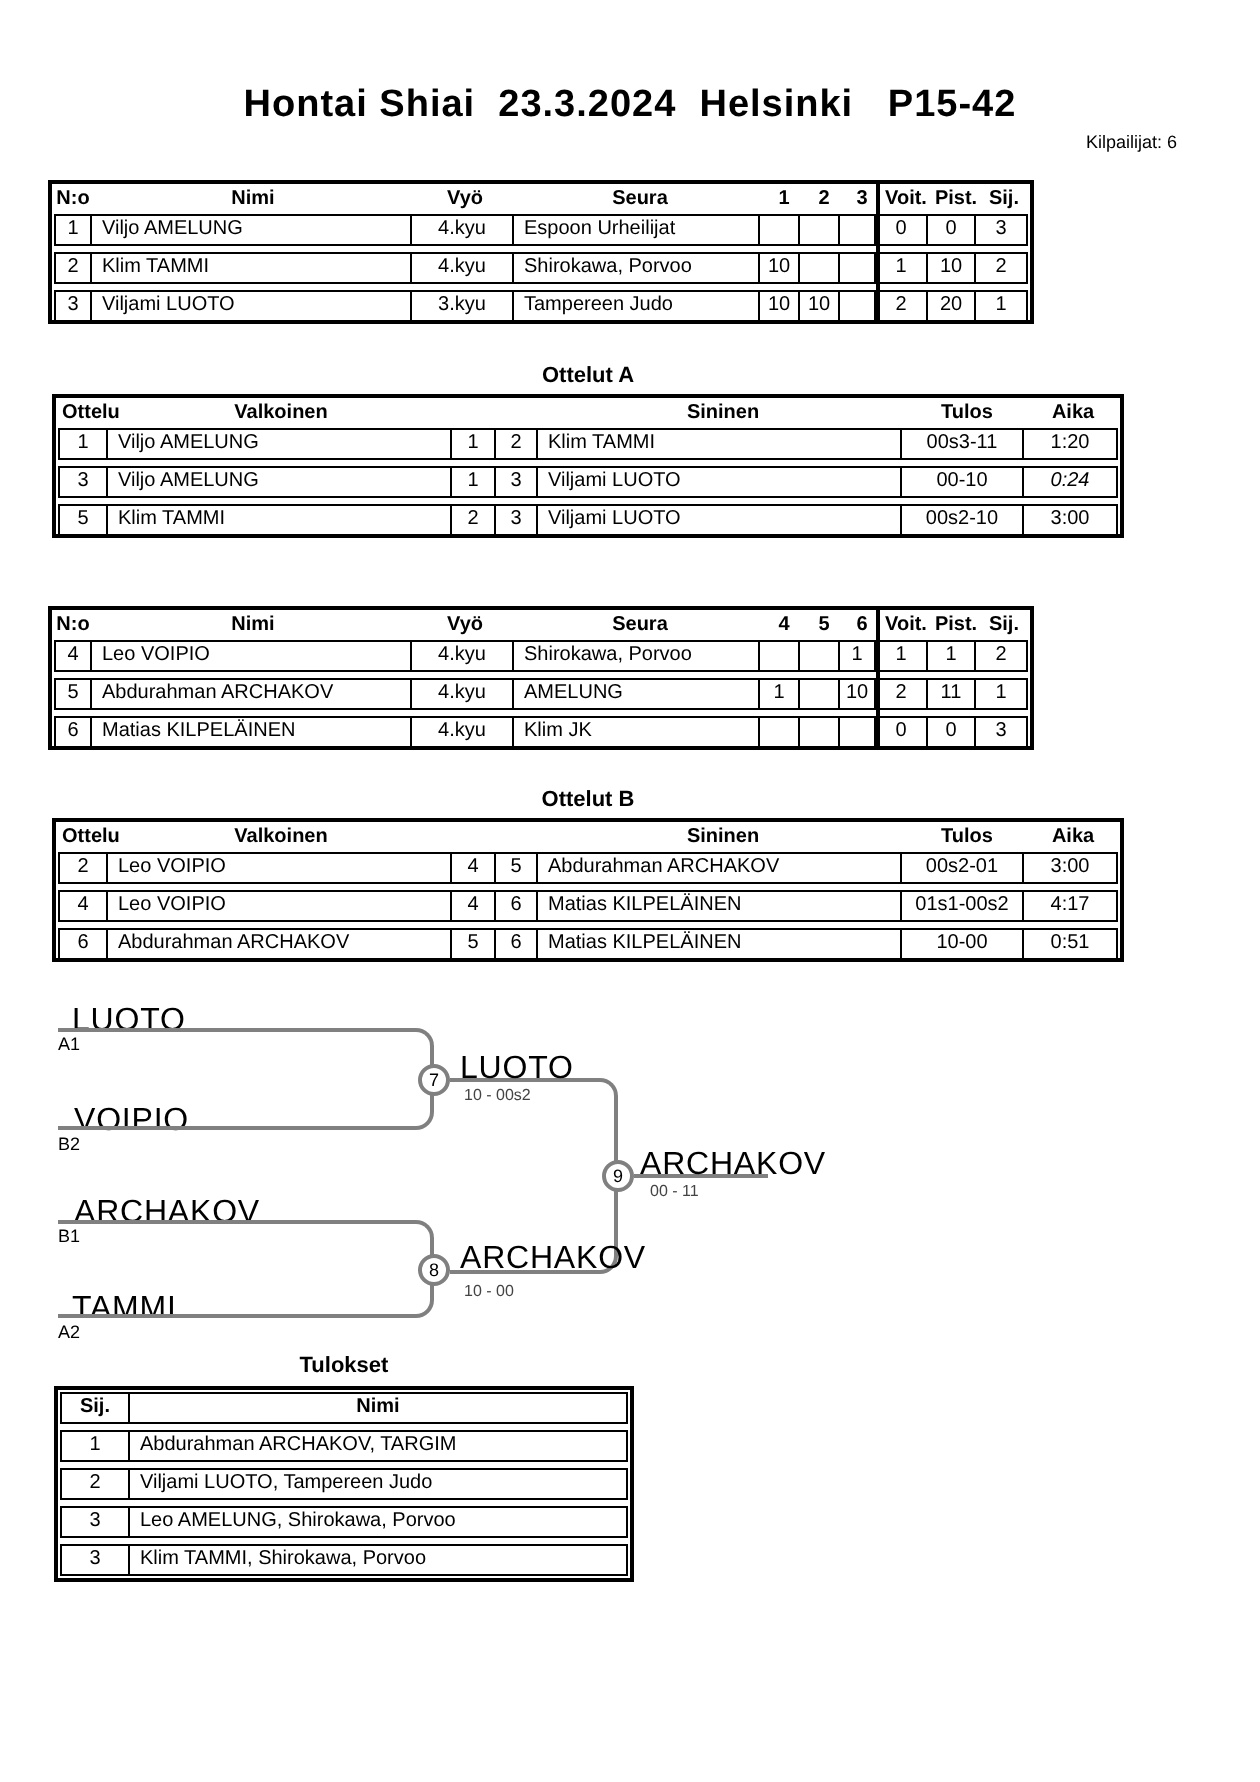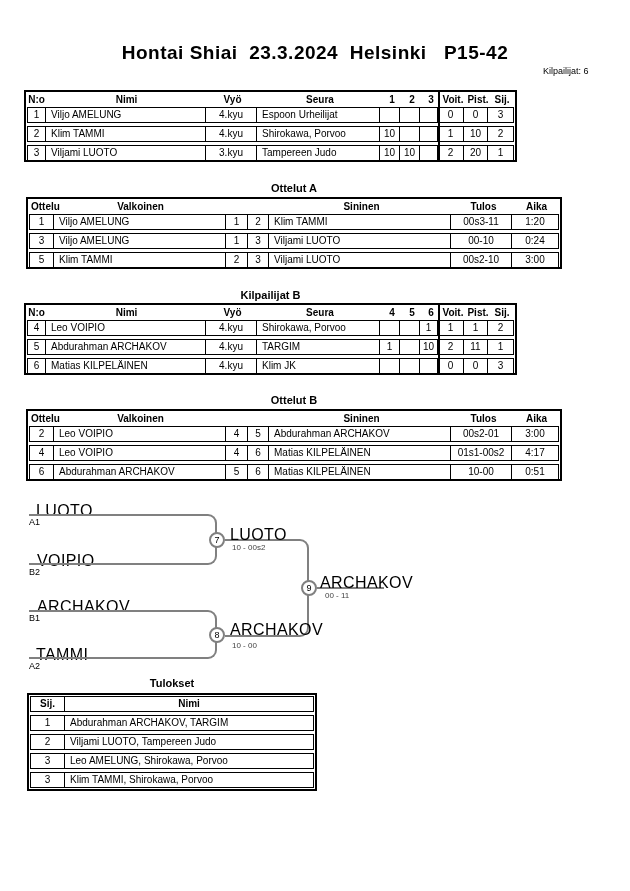--- a/index.html
+++ b/index.html
@@ -122,34 +122,33 @@
       <span class="c num" style="width:61px;">00s3-11</span>
       <span class="c num end" style="width:46px;">1:20</span>
     </div>
     <div class="krow">
       <span class="c num" style="width:24px;">3</span>
       <span class="c txt" style="width:172px;">Viljo AMELUNG</span>
       <span class="c num" style="width:22px;">1</span>
       <span class="c num" style="width:21px;">3</span>
       <span class="c txt" style="width:182px;">Viljami LUOTO</span>
       <span class="c num" style="width:61px;">00-10</span>
-      <span class="c num end" style="width:46px;">0:24</span>
+      <span class="c num end" style="width:46px;font-style:italic;">0:24</span>
     </div>
     <div class="krow last">
       <span class="c num" style="width:24px;">5</span>
       <span class="c txt" style="width:172px;">Klim TAMMI</span>
       <span class="c num" style="width:22px;">2</span>
       <span class="c num" style="width:21px;">3</span>
       <span class="c txt" style="width:182px;">Viljami LUOTO</span>
       <span class="c num" style="width:61px;">00s2-10</span>
       <span class="c num end" style="width:46px;">3:00</span>
     </div>
   </div>
 
-  <div class="sec-title" style="left:24px;top:289px;width:493px;">Kilpailijat B</div>
   <div class="ktable" style="left:24px;top:303px;width:493px;height:72px;">
     <div class="vthick" style="left:412px;"></div>
     <div class="khead">
       <span class="hc" style="width:19px;">N:o</span>
       <span class="hc" style="width:161px;">Nimi</span>
       <span class="hc" style="width:51px;">Vyö</span>
       <span class="hc" style="width:124px;">Seura</span>
       <span class="hc" style="width:20px;">4</span>
       <span class="hc" style="width:20px;">5</span>
       <span class="hc" style="width:18px;">6</span>
@@ -166,21 +165,21 @@
       <span class="c num" style="width:20px;"></span>
       <span class="c num" style="width:18px;">1</span>
       <span class="c num" style="width:26px;">1</span>
       <span class="c num" style="width:24px;">1</span>
       <span class="c num end" style="width:25px;">2</span>
     </div>
     <div class="krow">
       <span class="c num" style="width:18px;">5</span>
       <span class="c txt" style="width:160px;">Abdurahman ARCHAKOV</span>
       <span class="c num" style="width:51px;">4.kyu</span>
-      <span class="c txt" style="width:123px;">TARGIM</span>
+      <span class="c txt" style="width:123px;">AMELUNG</span>
       <span class="c num" style="width:20px;">1</span>
       <span class="c num" style="width:20px;"></span>
       <span class="c num" style="width:18px;">10</span>
       <span class="c num" style="width:26px;">2</span>
       <span class="c num" style="width:24px;">11</span>
       <span class="c num end" style="width:25px;">1</span>
     </div>
     <div class="krow last">
       <span class="c num" style="width:18px;">6</span>
       <span class="c txt" style="width:160px;">Matias KILPELÄINEN</span>

